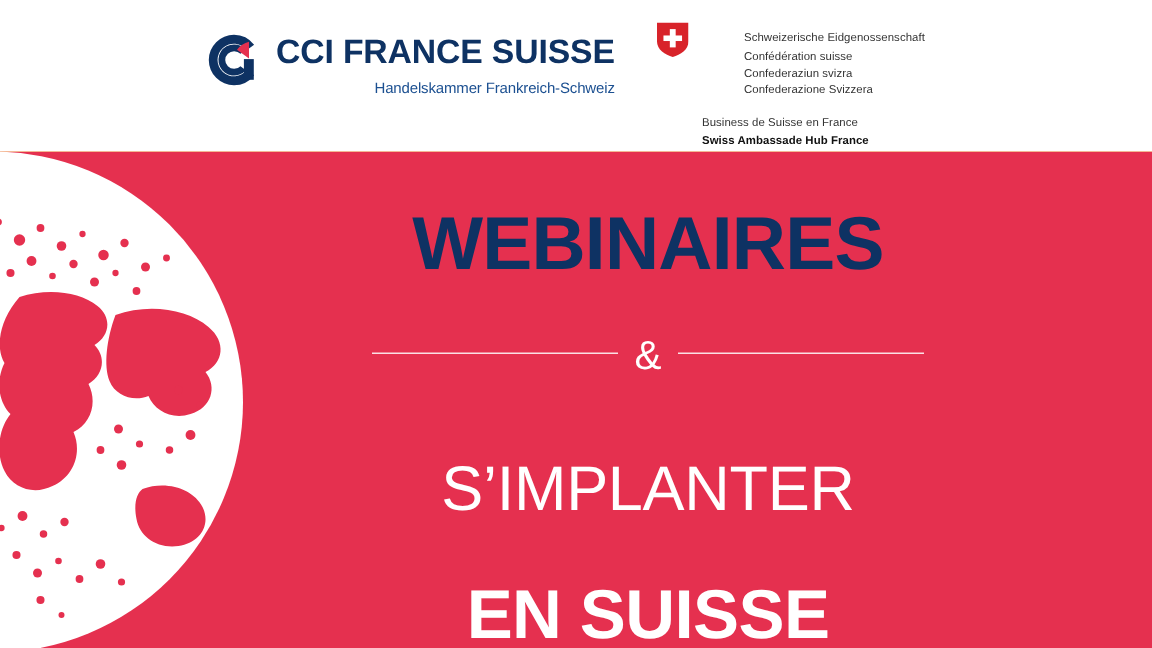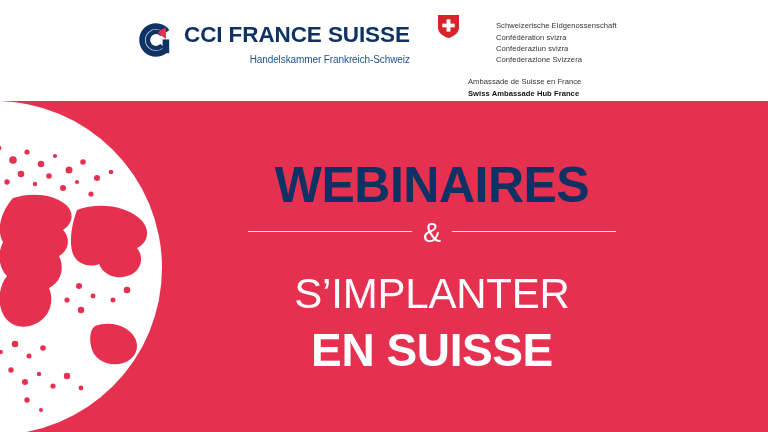--- a/index.html
+++ b/index.html
@@ -137,21 +137,22 @@
   .headline {
     position: absolute;
     left: 222px;
     top: 0;
     width: 420px;
     height: 331px;
     z-index: 3;
     display: flex;
     flex-direction: column;
     align-items: center;
-    justify-content: center;
+    justify-content: space-between;
+    padding-top: 36px;
     box-sizing: border-box;
   }
 
   .line-webinaires {
     font-size: 50px;
     font-weight: bold;
     color: #0E3263;
     letter-spacing: -0.5px;
     line-height: 1;
     white-space: nowrap;
@@ -238,25 +239,25 @@
     <div class="swiss-lockup">
       <span class="swiss-shield">
         <svg viewBox="0 0 21 23" width="21" height="23" aria-hidden="true">
           <path d="M0 0 H21 V12.5 C21 18.2 15.6 21.6 10.5 23 C5.4 21.6 0 18.2 0 12.5 Z" fill="#D8232A"></path>
           <rect x="8.55" y="4.4" width="3.9" height="12.2" fill="#ffffff"></rect>
           <rect x="4.3" y="8.65" width="12.4" height="3.7" fill="#ffffff"></rect>
         </svg>
       </span>
       <span class="swiss-text">
         <span class="swiss-lang-line">Schweizerische Eidgenossenschaft</span>
-        <div class="swiss-lang-line">Confédération svizra</div>
+        <div class="swiss-lang-line">Confédération suisse</div>
         <div class="swiss-lang-line">Confederaziun svizra</div>
         <div class="swiss-lang-line">Confederazione Svizzera</div>
         <div class="swiss-gap"></div>
-        <div class="swiss-embassy">Ambassade de Suisse en France</div>
+        <div class="swiss-embassy">Business de Suisse en France</div>
         <div class="swiss-hub">Swiss Ambassade Hub France</div>
       </span>
     </div>
   </div>
 
   <div class="red-panel">
 
     <span class="globe">
       <svg viewBox="0 0 336 336" width="336" height="336" aria-hidden="true">
         <defs>

